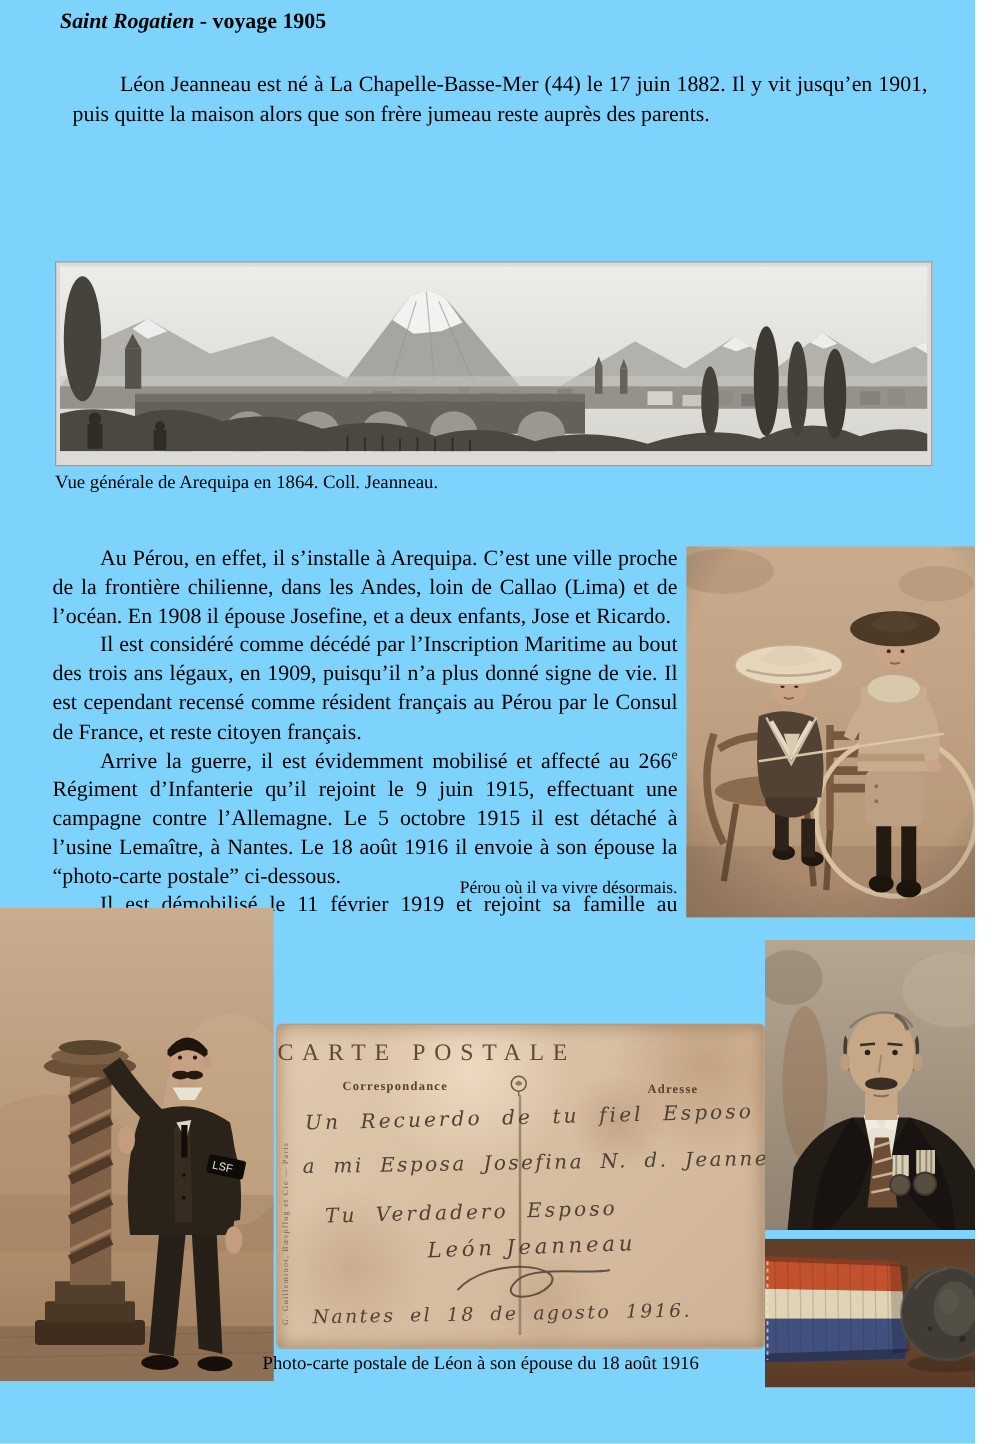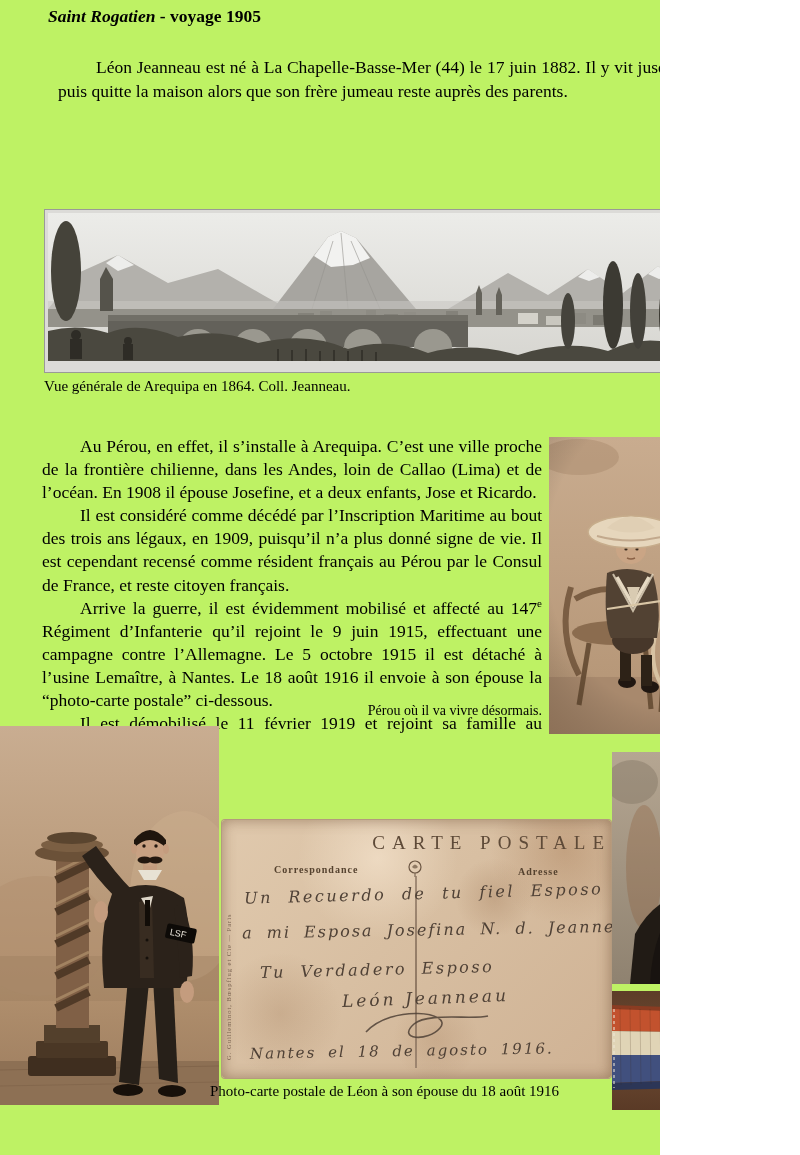--- a/index.html
+++ b/index.html
@@ -1,16 +1,16 @@
 <!DOCTYPE html>
 <html><head>
 <meta charset="utf-8">
 <style>
   html,body{margin:0;padding:0;background:#fff;}
-  .page{position:relative;width:660px;height:1155px;background:#bef264;overflow:hidden;
+  .page{position:relative;width:780px;height:1155px;background:#7dd3fc;overflow:hidden;
         font-family:"Liberation Serif","DejaVu Serif",serif;color:#000;text-decoration:underline;}
   .title{position:absolute;left:48px;top:6px;font-size:17.5px;font-weight:bold;}
   .title .ship{font-style:italic;}
   .intro{position:absolute;left:42px;top:40px;width:716px;font-size:17.5px;line-height:23.6px;
          text-align:justify;}
   .intro p{margin:16px;text-indent:38px;}
   .ship-italic{font-style:italic;}
   .photo-frame{position:absolute;left:44px;top:209px;width:694px;height:156px;
                border:1px solid #9a9a97;background:#dcdbd8;padding:3px;}
   .caption{position:absolute;font-size:15px;}
@@ -32,21 +32,21 @@
   .postcard{position:absolute;left:222px;top:820px;width:389px;height:258px;
             background:
               radial-gradient(circle at 88% 12%, rgba(146,94,52,.28), rgba(146,94,52,0) 18%),
               radial-gradient(circle at 70% 30%, rgba(130,84,48,.22), rgba(130,84,48,0) 12%),
               radial-gradient(circle at 15% 75%, rgba(130,84,48,.18), rgba(130,84,48,0) 16%),
               radial-gradient(circle at 55% 85%, rgba(130,84,48,.15), rgba(130,84,48,0) 14%),
               radial-gradient(circle at 40% 15%, rgba(255,240,220,.5), rgba(255,240,220,0) 25%),
               linear-gradient(135deg,#e0c9ad 0%,#d8bfa2 45%,#cfb294 100%);
             box-shadow:inset 0 0 14px rgba(92,58,30,.45), 0 0 0 1px #b49a7e;
             border-radius:3px;}
-  .pc-title{position:absolute;left:0;top:12px;width:100%;text-align:right;font-size:19px;
+  .pc-title{position:absolute;left:0;top:12px;width:100%;text-align:left;font-size:19px;
             letter-spacing:7px;color:#5e4a38;}
   .pc-label{position:absolute;font-size:10px;font-weight:bold;color:#55422f;letter-spacing:1px;}
   .pc-corr{left:52px;top:44px;}
   .pc-adr{left:296px;top:46px;}
   .pc-divider{position:absolute;left:193px;top:56px;width:2px;height:192px;
               background:linear-gradient(#8d7663,#7a6350 60%,#8d7663);opacity:.75;}
   .pc-emblem{position:absolute;left:183px;top:38px;}
   .hand{position:absolute;font-style:italic;color:#4f4136;font-family:"DejaVu Serif",serif;
         white-space:nowrap;}
   .hand.l1{left:22px;top:64px;font-size:16px;letter-spacing:2.5px;word-spacing:8px;transform:rotate(-1.5deg);}
@@ -154,21 +154,21 @@
         <line x1="314" y1="137" x2="314" y2="148"></line>
           <line x1="328" y1="139" x2="328" y2="148"></line>
       </g>
     </svg>
   </div>
   <div class="caption cap-arequipa">Vue générale de Arequipa en 1864. Coll. Jeanneau.</div>
 
   <div class="bodycol">
     <p>Au Pérou, en effet, il s’installe à Arequipa. C’est une ville proche de la frontière chilienne, dans les Andes, loin de Callao (Lima) et de l’océan. En 1908 il épouse Josefine, et a deux enfants, Jose et Ricardo.</p>
     <p>Il est considéré comme décédé par l’Inscription Maritime au bout des trois ans légaux, en 1909, puisqu’il n’a plus donné signe de vie. Il est cependant recensé comme résident français au Pérou par le Consul de France, et reste citoyen français.</p>
-    <p><span>Arrive la guerre, il est évidemment mobilisé et affecté au 147</span><sup>e</sup><span> Régiment d’Infanterie qu’il rejoint le 9 juin 1915, effectuant une campagne contre l’Allemagne. Le 5 octobre 1915 il est détaché à l’usine Lemaître, à Nantes. Le 18 août 1916 il envoie à son épouse la “photo-carte postale” ci-dessous.</span></p>
+    <p><span>Arrive la guerre, il est évidemment mobilisé et affecté au 266</span><sup>e</sup><span> Régiment d’Infanterie qu’il rejoint le 9 juin 1915, effectuant une campagne contre l’Allemagne. Le 5 octobre 1915 il est détaché à l’usine Lemaître, à Nantes. Le 18 août 1916 il envoie à son épouse la “photo-carte postale” ci-dessous.</span></p>
     <p class="stretch">Il est démobilisé le 11 février 1919 et rejoint sa famille au</p>
   </div>
   <div class="line-centered">Pérou où il va vivre désormais.</div>
 
   <svg class="photo ph-children" width="246" height="297" viewBox="0 0 246 297">
     <defs>
       <linearGradient id="chbg" x1="0" y1="0" x2="0" y2="1">
         <stop offset="0" stop-color="#c9ac8f"></stop>
           <stop offset=".8" stop-color="#b79879"></stop>
           <stop offset="1" stop-color="#a8896d"></stop>

